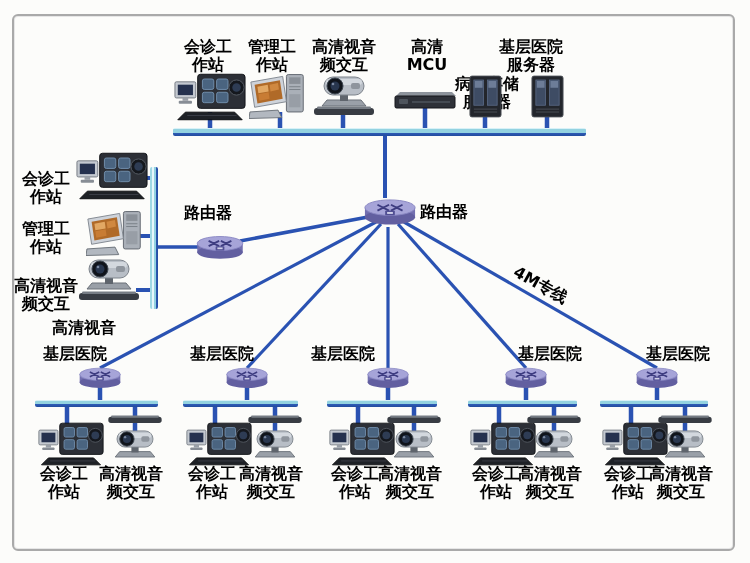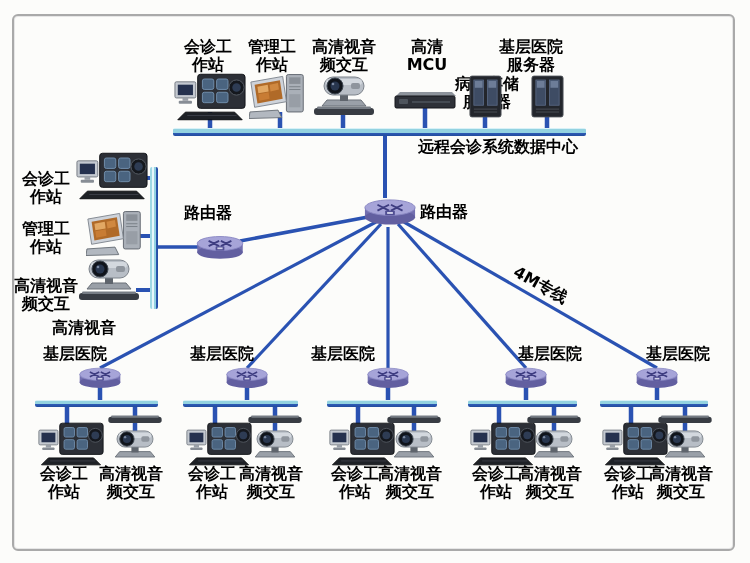--- a/index.html
+++ b/index.html
@@ -105,21 +105,20 @@
       <path stroke-width="3.2" d="M381,224L247,368"></path>
       <path stroke-width="3.2" d="M388,227V368"></path>
       <path stroke-width="3.2" d="M398,224L526,368"></path>
       <path stroke-width="3.2" d="M404,222L657,368"></path>
       <path stroke-width="4.5" d="M100,384V403 M247,384V403 M388,384V403 M526,384V403 M657,384V403"></path>
       <path stroke-width="4.5" d="M67,404V427 M215,404V427 M358,404V427 M499,404V427 M631,404V427 M135,404V436 M275,404V436 M414,404V436 M554,404V436 M685,404V436"></path>
     </g>
   </svg>
 
   <div class="bus" style="left:173px;top:128px;width:413px;"></div>
-  <div class="lbl nozc" style="left:418px;top:138px;">远程会诊系统数据中心</div>
 
   <div class="lbl" style="left:208px;top:38px;">会诊工
 作站</div>
   <svg class="ic" style="left:174px;top:73px;width:72px;height:48px;">
       <use href="#sym-workstation"></use>
     </svg>
 
   <div class="lbl" style="left:272px;top:38px;">管理工
 作站</div>
   <svg class="ic" style="left:249px;top:73px;width:58px;height:48px;">

